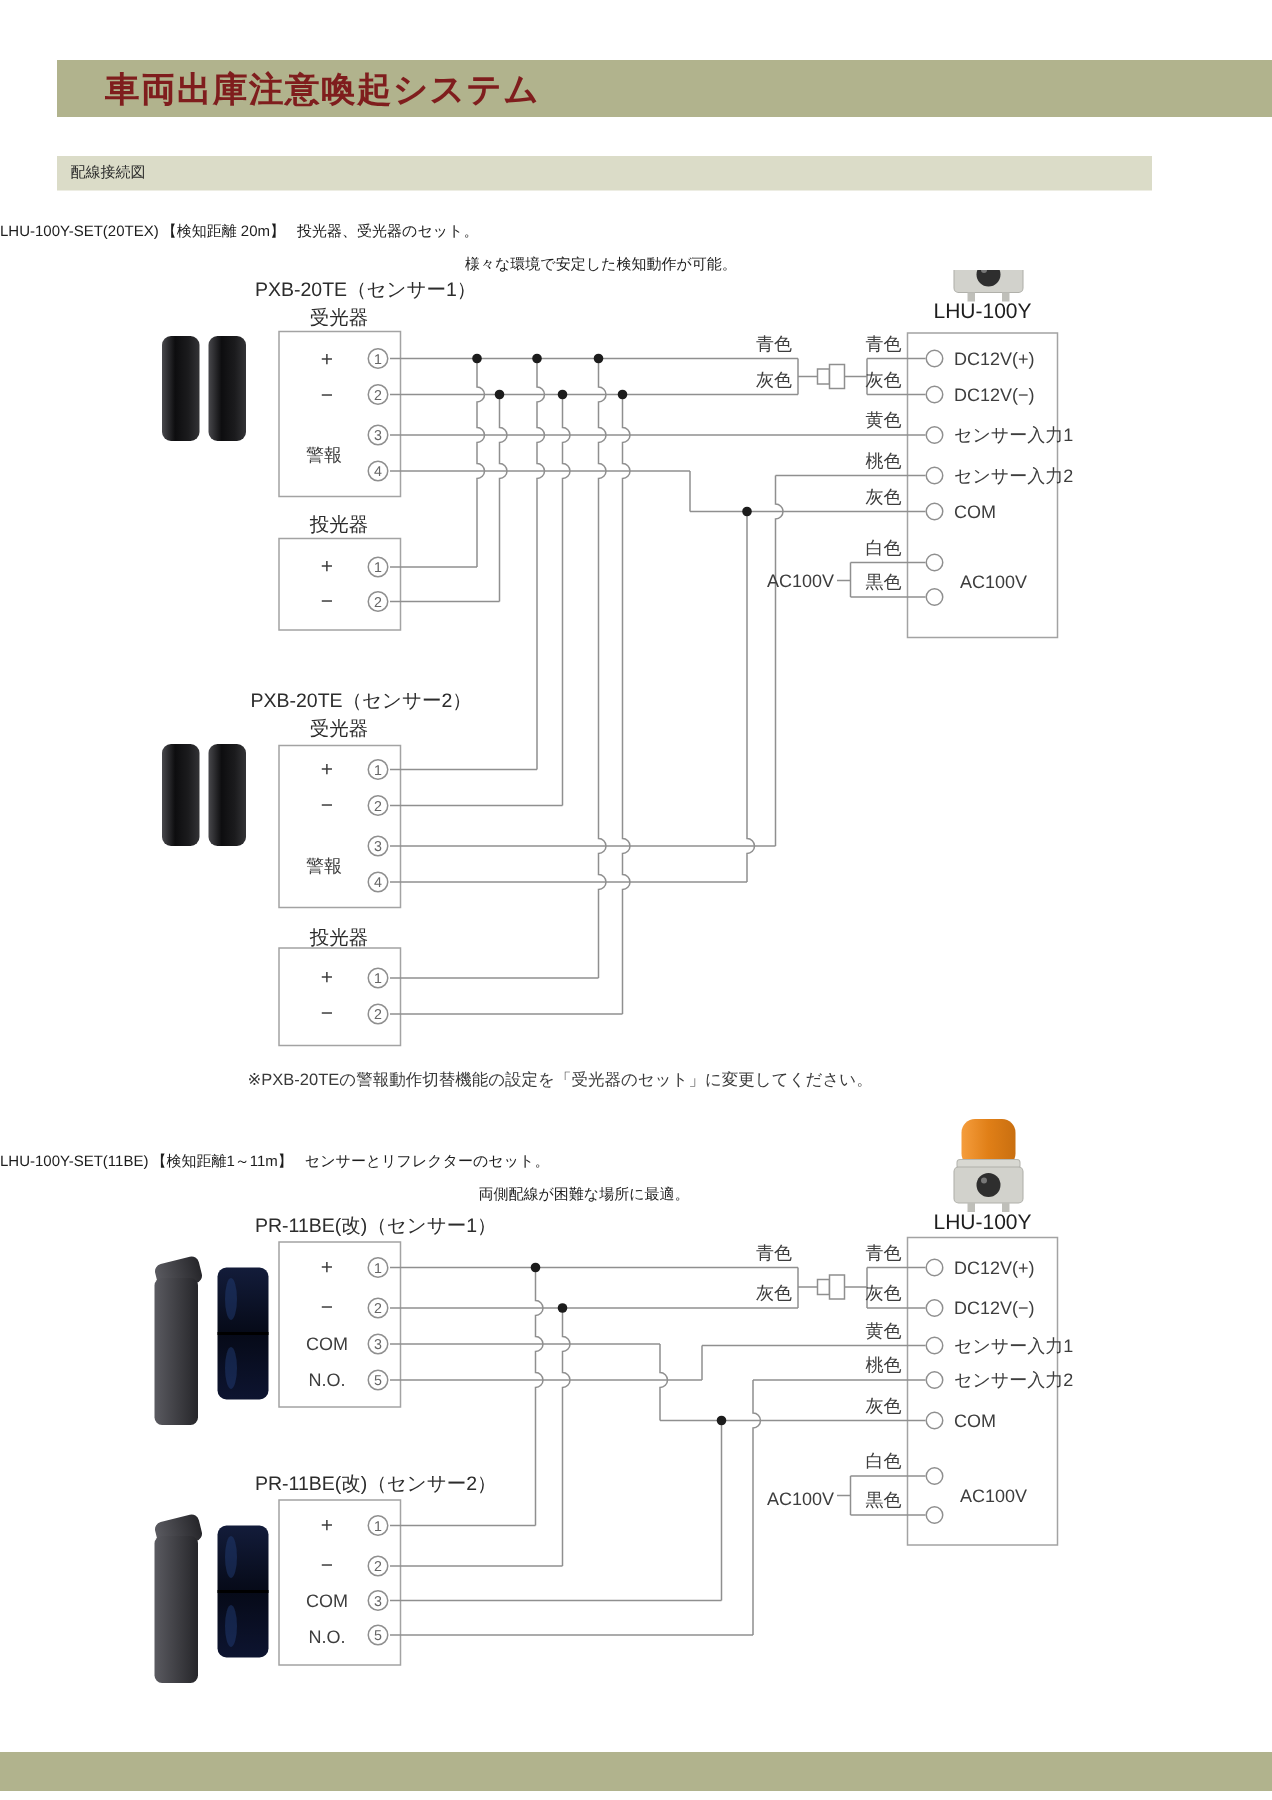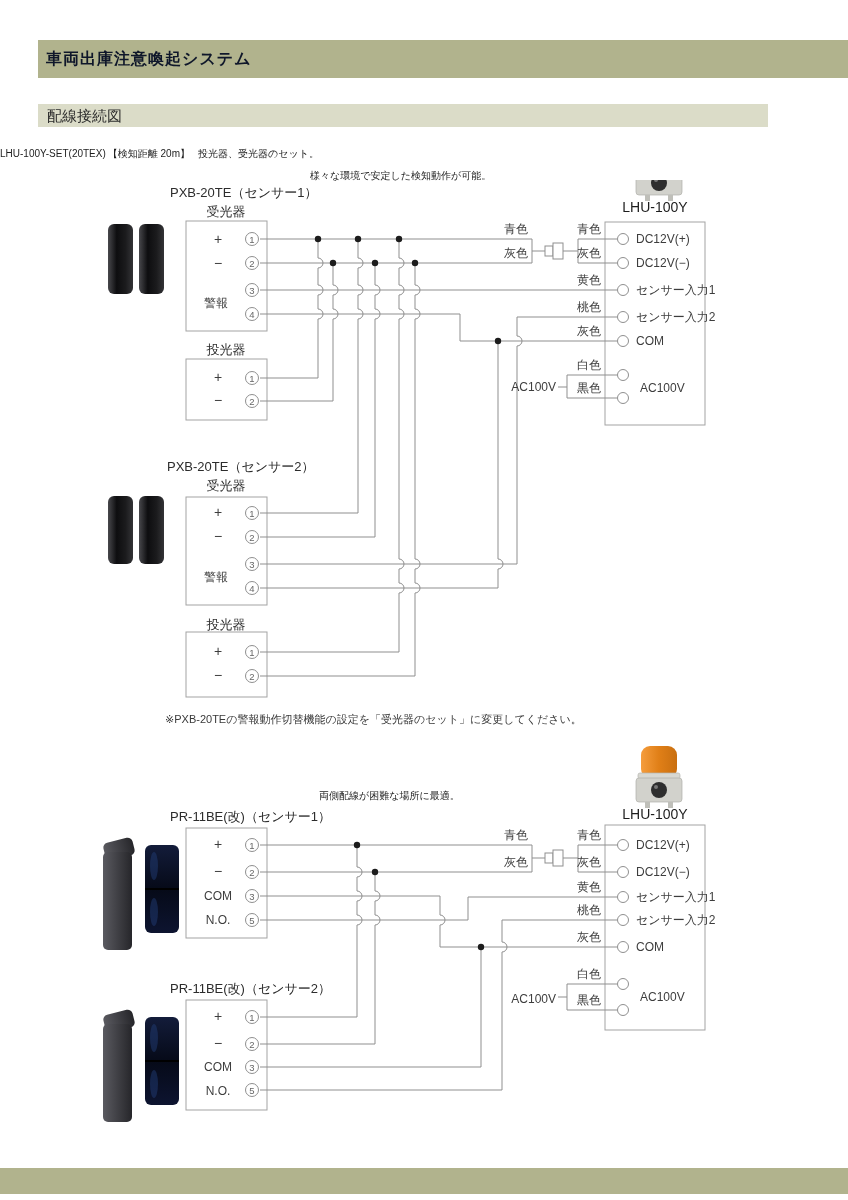--- a/index.html
+++ b/index.html
@@ -1,21 +1,21 @@
 <!DOCTYPE html>
 <html><head>
 <meta charset="utf-8">
 <style>
   html,body{margin:0;padding:0;background:#fff;}
   .page{position:relative;width:848px;height:1200px;background:#fff;overflow:hidden;
         font-family:"Liberation Sans","DejaVu Sans",sans-serif;color:#222;}
   .header-bar{position:absolute;left:38px;top:40px;width:810px;height:38px;background:#b1b38d;}
-  .header-bar .ttl{font-size:16px;font-weight:bold;color:#0f172a;line-height:38px;padding-left:8px;letter-spacing:1px;}
+  .header-bar .ttl{font-size:23px;font-weight:bold;color:#7f1d1d;line-height:38px;padding-left:32px;letter-spacing:1px;}
   .section-bar{position:absolute;left:38px;top:104px;width:730px;height:23px;background:#dbdcc8;}
-  .section-bar .sec{font-size:15px;color:#2b2b2b;line-height:23px;padding-left:9px;border-radius:11px;}
+  .section-bar .sec{font-size:10px;color:#2b2b2b;line-height:23px;padding-left:9px;border-radius:11px;}
   .dtitle{position:absolute;font-size:10px;color:#1d1d1d;white-space:nowrap;}
   .dtitle .spec{margin-left:2px;}
   .dtitle .desc{margin-left:8px;}
   .note{position:absolute;left:165px;top:712px;font-size:11px;color:#3a3a3a;white-space:nowrap;}
   .bottom-bar{position:absolute;left:0;top:1168px;width:848px;height:26px;background:#b1b38d;}
   svg{position:absolute;left:0;}
   svg text{font-family:"Liberation Sans","DejaVu Sans",sans-serif;}
   .st13{font-size:13px;fill:#2c2c2c;}
   .st12{font-size:12px;fill:#3d3d3d;}
   .sm{font-size:14px;fill:#3d3d3d;}
@@ -220,20 +220,23 @@
     <circle cx="623" cy="341" r="5.5" class="tc"></circle>
         <text x="636" y="345" class="st12">COM</text>
     <circle cx="623" cy="375" r="5.5" class="tc"></circle>
     <circle cx="623" cy="398" r="5.5" class="tc"></circle>
     <text x="640" y="392" class="st12">AC100V</text>
   </g>
 </svg>
 
 <div class="note">※PXB-20TEの警報動作切替機能の設定を「受光器のセット」に変更してください。</div>
 
+<div class="dtitle" style="top:767px;">
+  <span>LHU-100Y-SET(11BE)</span><span class="spec">【検知距離1～11m】</span><span class="desc">センサーとリフレクターのセット。</span>
+</div>
 <div class="dtitle" style="top:789px;left:319px;">両側配線が困難な場所に最適。</div>
 
 <svg style="top:736px;" width="848" height="420" viewBox="0 736 848 420">
 
   <g>
     <rect x="104" y="840" width="30" height="18" rx="5" fill="url(#wedge)" transform="rotate(-14 119 849)"></rect>
     <rect x="103" y="852" width="29" height="98" rx="5" fill="url(#wedge)"></rect>
     <rect x="145" y="845" width="34" height="88" rx="6" fill="url(#refl)"></rect>
     <line x1="145" y1="889" x2="179" y2="889" stroke="#000" stroke-width="2"></line>
     <ellipse cx="154" cy="866" rx="4" ry="14" fill="#24407c" opacity="0.45"></ellipse>

